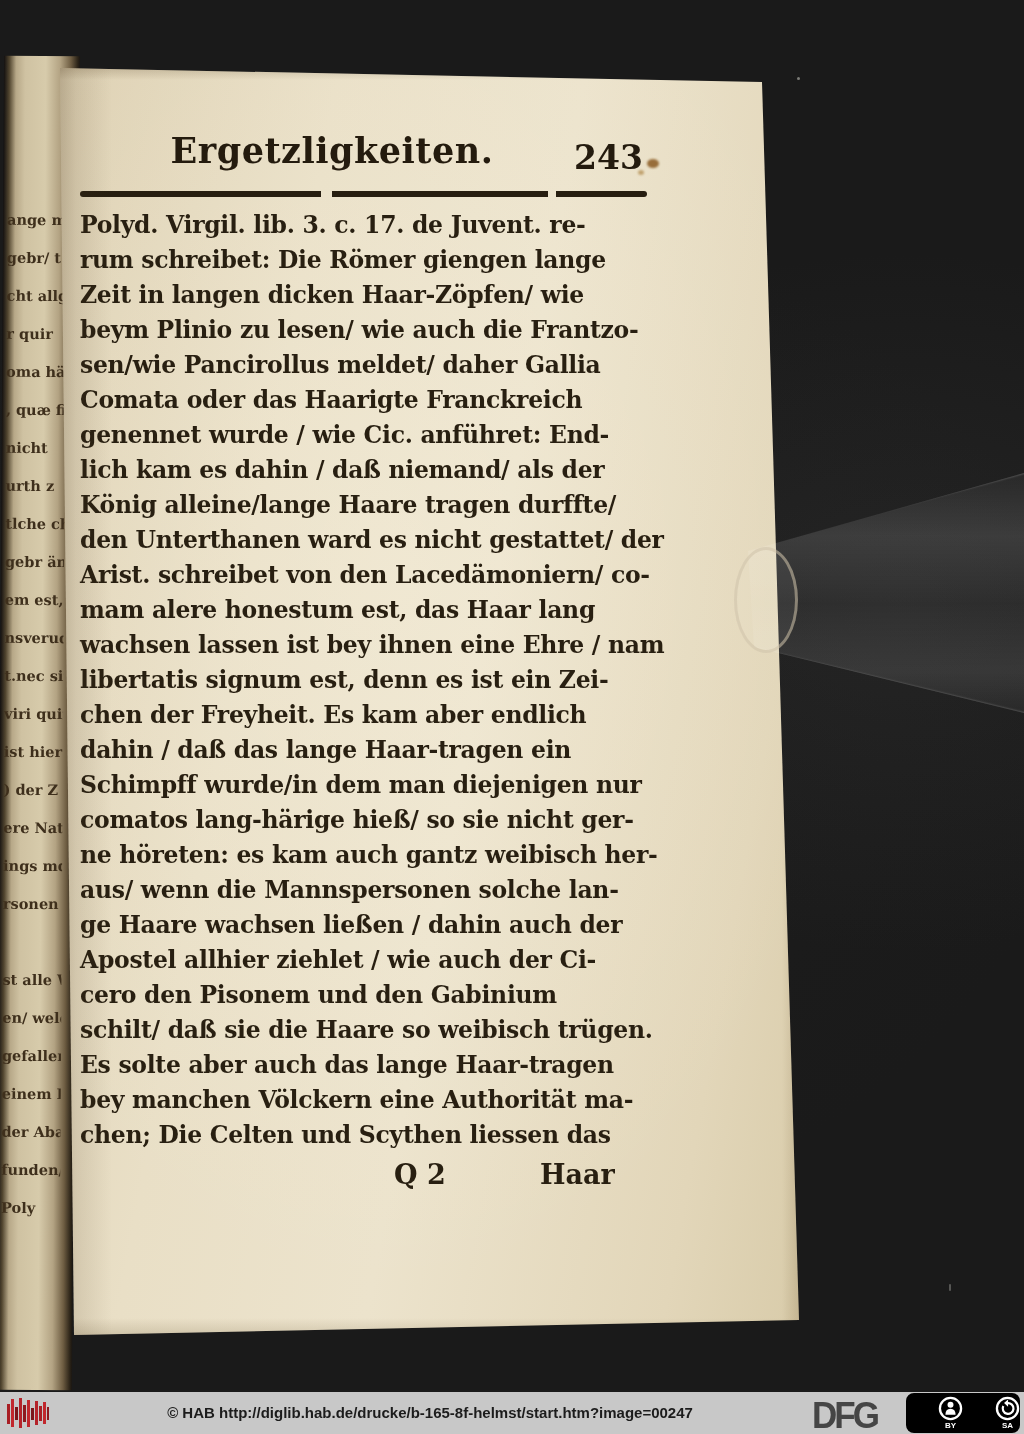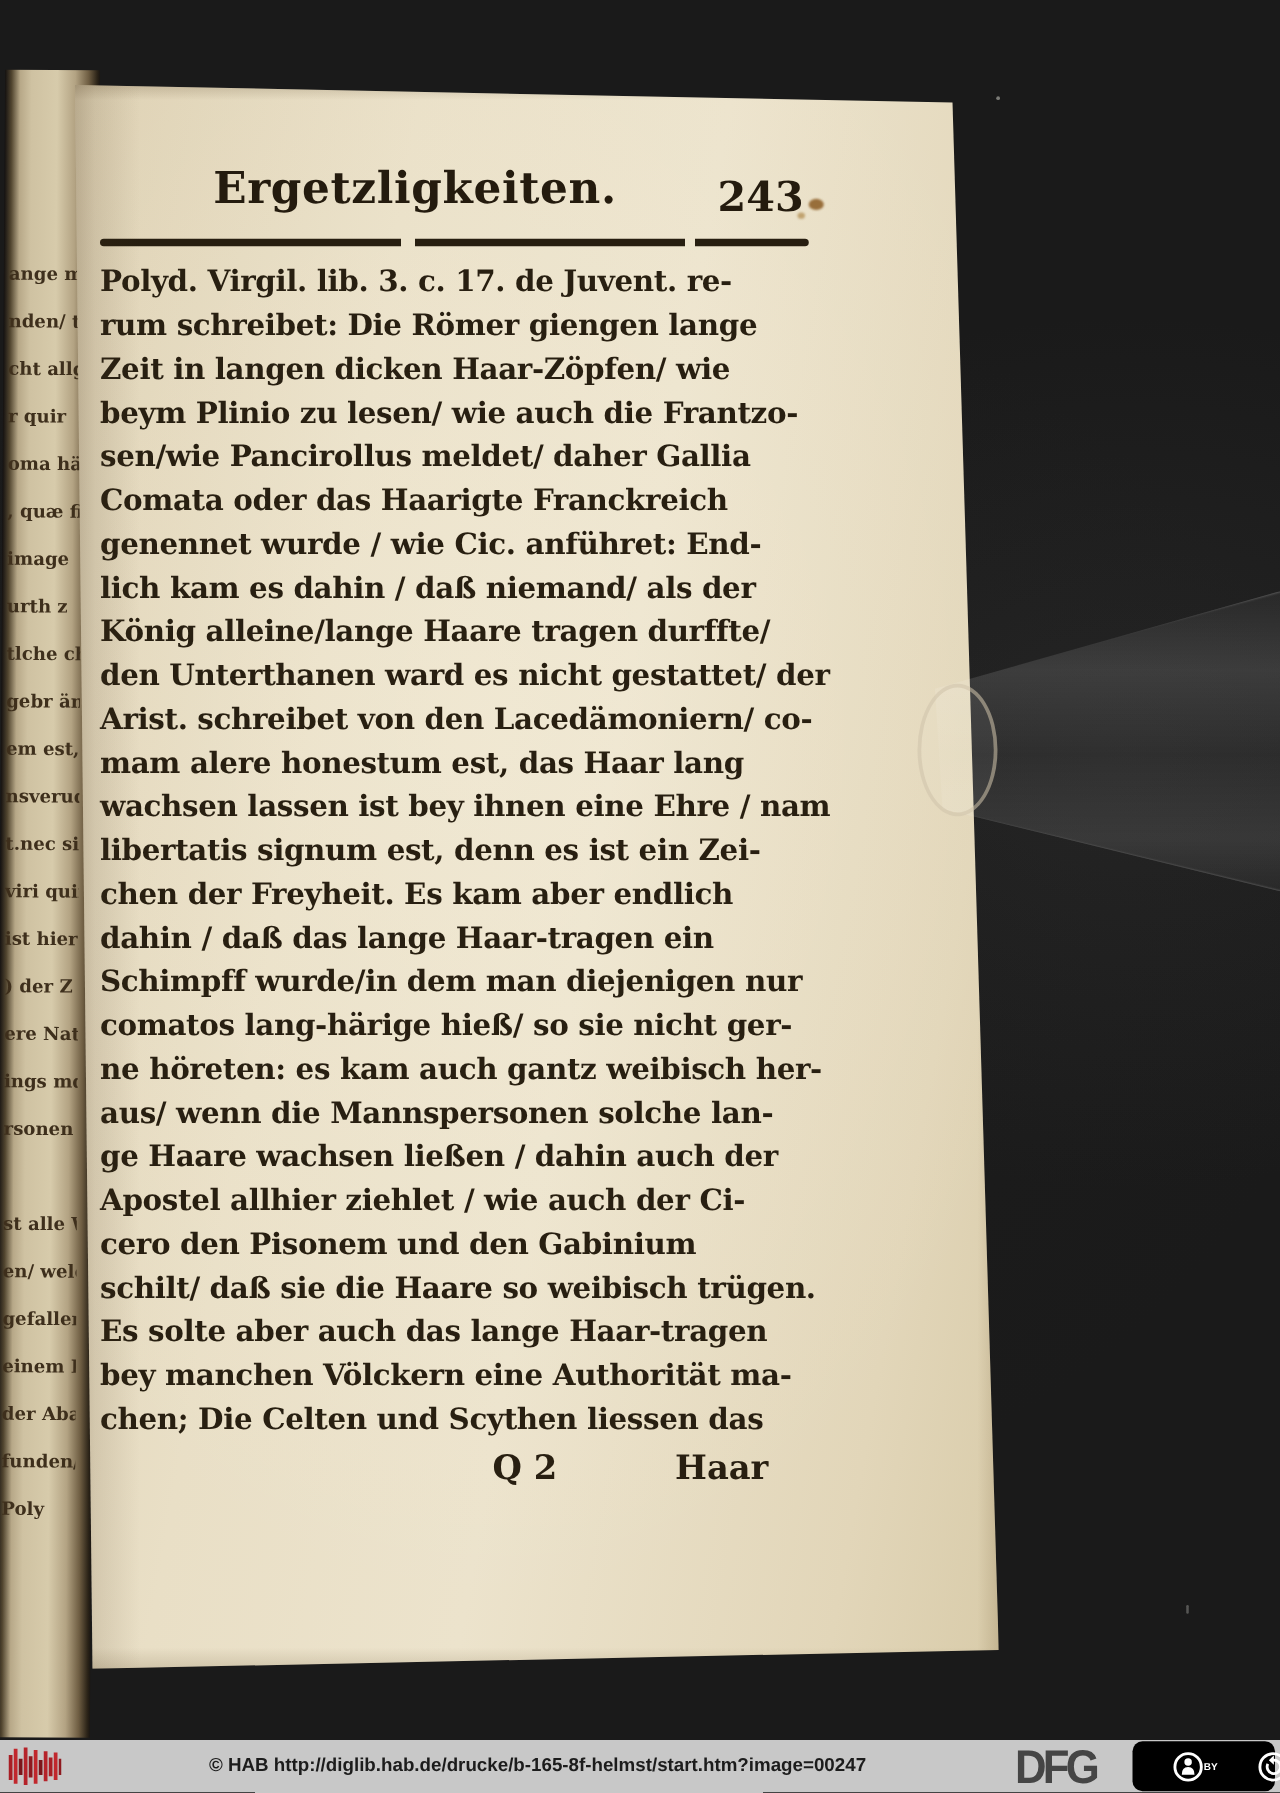--- a/index.html
+++ b/index.html
@@ -127,39 +127,39 @@
   .dfg-logo {
     position:absolute; left:812px; top:1px;
     font-size:35px; font-weight:bold; color:#454545;
     letter-spacing:-3px; transform:scaleY(1.08); transform-origin:top;
   }
   .cc-box {
     position:absolute; left:906px; top:1px; width:114px; height:40px;
     background:#000; border-radius:8px;
     display:flex; align-items:center; justify-content:space-evenly;gap:32px;
   }
-  .cc-badge { display:flex; align-items:center; }
+  .cc-badge { display:flex; flex-direction:column; align-items:center; }
   .cc-badge-label { font-size:8px; font-weight:bold; color:#fff; line-height:8px; margin-top:1px; }
 </style>
 </head>
 <body>
 
 <div class="photo-bg"></div>
 <div class="speck" style="left:797px; top:77px; width:3px; height:3px; background:rgba(220,220,210,0.5);"></div>
 <div class="speck" style="left:949px; top:1284px; width:2px; height:7px; background:rgba(200,200,195,0.35); border-radius:1px;"></div>
 
 <div class="prev-edge">
   <div class="frag-col">
     <div class="frag">ange m</div>
-    <div class="frag">nden/ t</div>
+    <div class="frag">gebr/ t</div>
     <div class="frag">cht allg</div>
     <div class="frag">r quir</div>
     <div class="frag">oma hä</div>
     <div class="frag">, quæ fi</div>
-    <div class="frag">image</div>
+    <div class="frag">nicht</div>
     <div class="frag">urth z</div>
     <div class="frag">tlche ch</div>
     <div class="frag">gebr änd</div>
     <div class="frag">em est, a</div>
     <div class="frag">nsverud</div>
     <div class="frag">t.nec sim</div>
     <div class="frag">viri quir</div>
     <div class="frag">ist hier d</div>
     <div class="frag">) der Z</div>
     <div class="frag">ere Nat</div>

